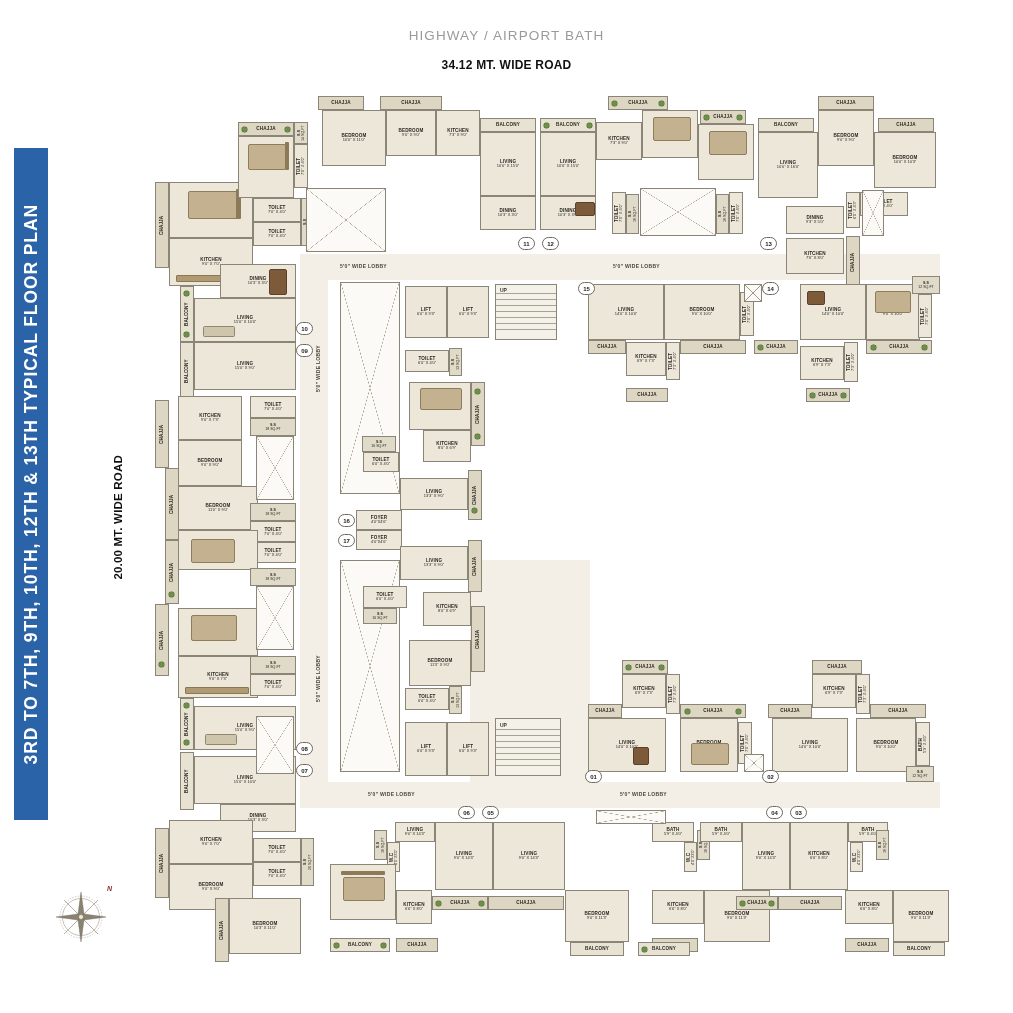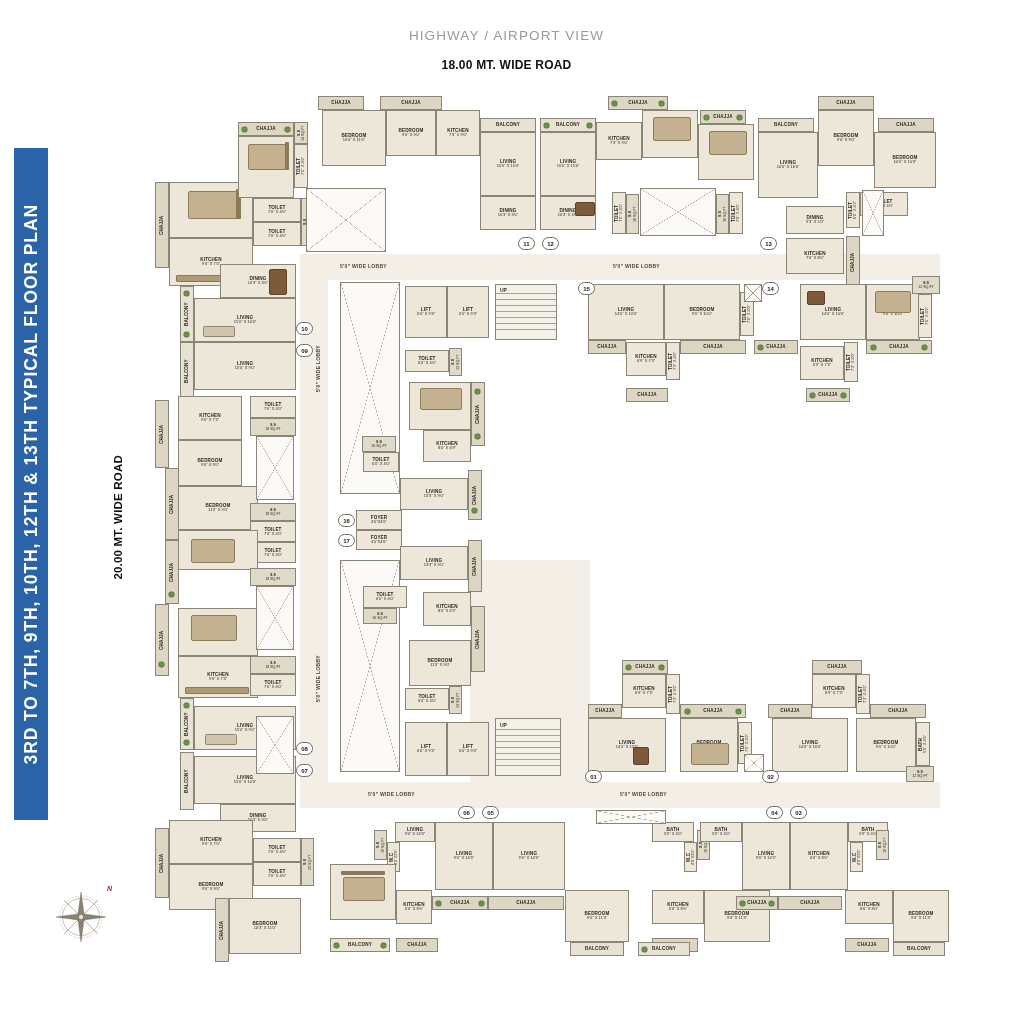--- a/index.html
+++ b/index.html
@@ -58,22 +58,22 @@
           font-size:12px;letter-spacing:.2px;color:#111;font-weight:700;}
 
   
   #compass{position:absolute;left:52px;top:888px;width:58px;height:58px;}
   #compass .nlbl{position:absolute;right:-2px;top:-3px;font-size:7px;
           font-weight:700;color:#8b2b2b;font-style:italic;}
 </style>
 </head>
 <body>
 
-<div id="hwview">HIGHWAY / AIRPORT VIEW</div>
-<div id="roadtop">18.00 MT. WIDE ROAD</div>
+<div id="hwview">HIGHWAY / AIRPORT BATH</div>
+<div id="roadtop">34.12 MT. WIDE ROAD</div>
 
 <div id="banner">
   <span>3RD TO 7TH, 9TH, 10TH, 12TH &amp; 13TH TYPICAL FLOOR PLAN</span>
 </div>
 
 <div id="roadleft">
   <span>20.00 MT. WIDE ROAD</span>
 </div>
 
 <div id="compass">

